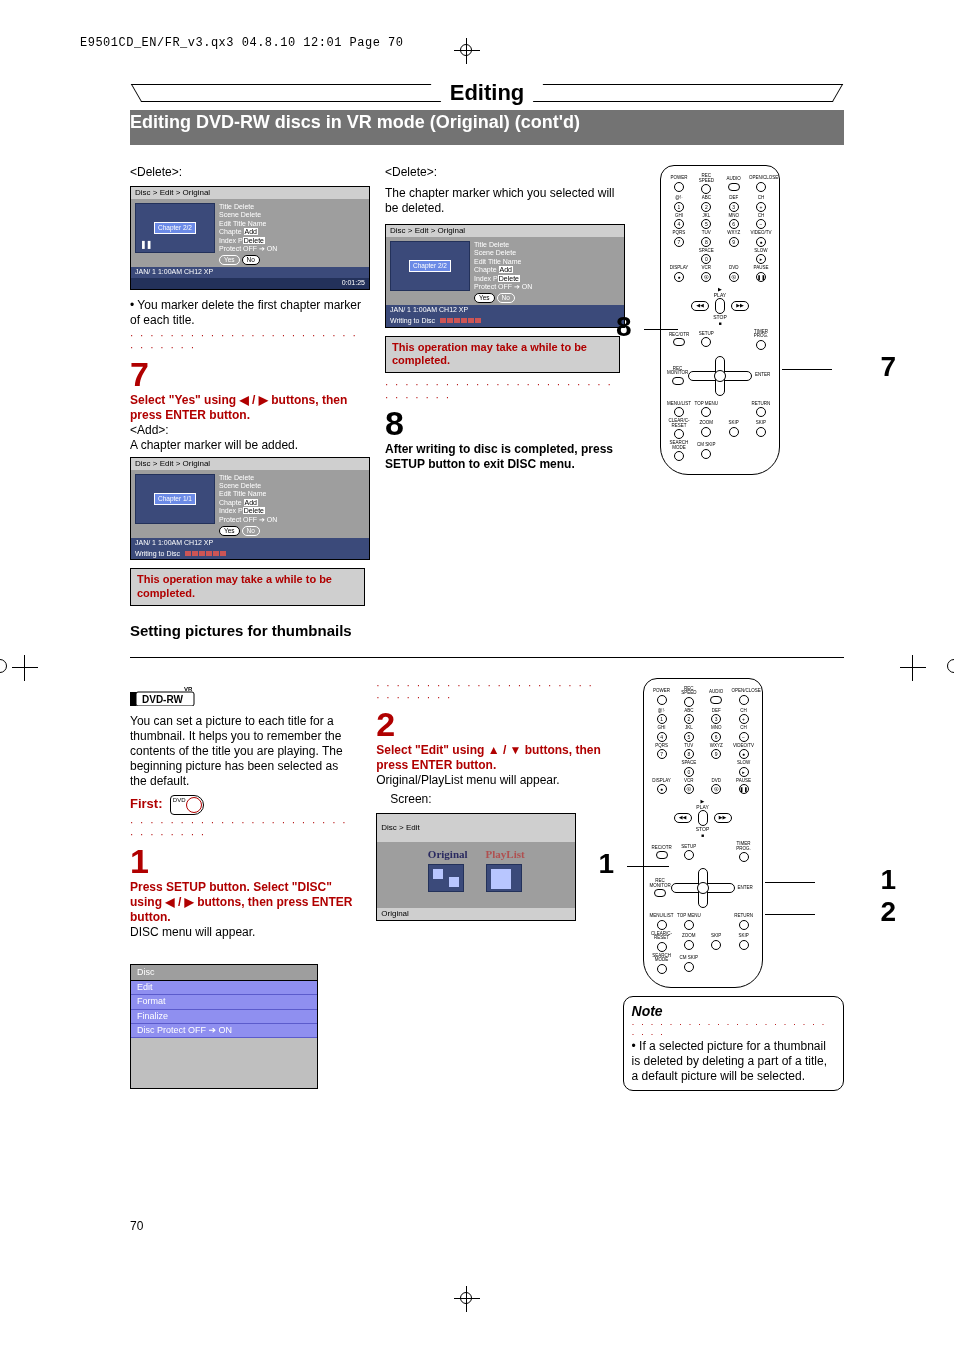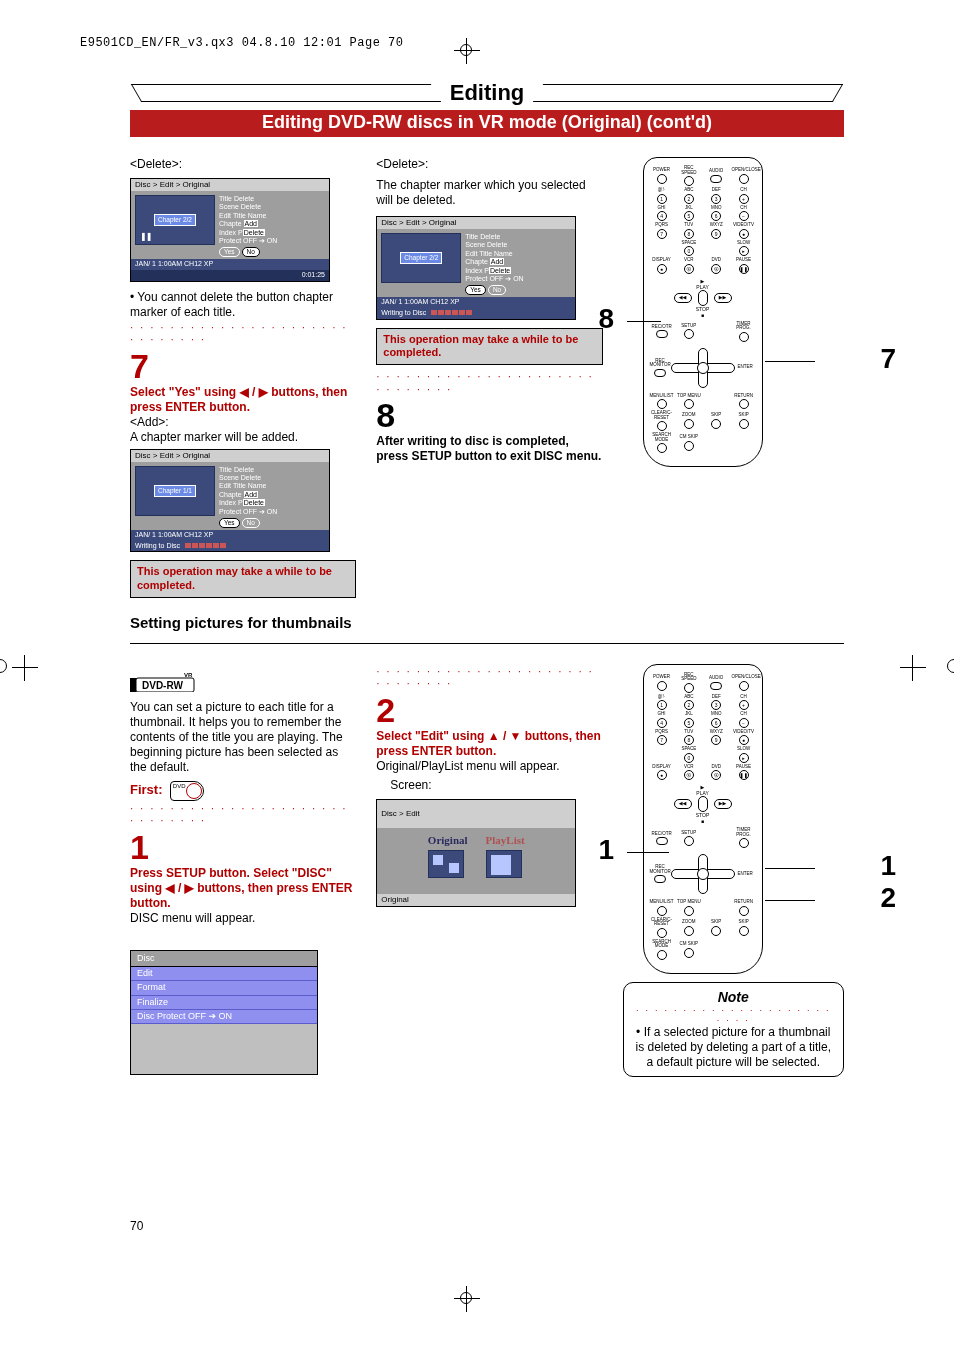--- a/index.html
+++ b/index.html
@@ -65,45 +65,45 @@
   .chapter-head .bracket-l { border-left:1px solid #000; transform:skewX(30deg); height:18px; margin-right:-10px;}
   .chapter-head .bracket-r { border-right:1px solid #000; transform:skewX(-30deg); height:18px; margin-left:-10px;}
   .chapter-head h1 {
     display:inline-block;
     font-size: 22px; font-weight:bold;
     padding: 0 20px;
     vertical-align:middle;
   }
   .sub-head {
     margin: 4px 50px 0 50px;
-    background: #b91c1c;
+    background: #737373;
     color: #fff;
     font-weight: bold;
     font-size: 18px;
-    text-align: center;
-    padding: 2px 0 4px 0;
+    text-align: left;
+    padding: 2px 0 12px 0;
   }
 
   .content {
     margin: 20px 50px 0 50px;
     display: flex;
     gap: 20px;
   }
   .col { width: 235px; font-size: 12px; line-height: 1.25; }
   .col-remote { width: 230px; position:relative; }
 
   .small-head { font-size: 12px; margin-bottom: 6px;}
 
   
   .osd {
     border: 1px solid #000;
     background: #9e9e9e;
     color: #fff;
     font-size: 8px;
-    width: 200px;
+    width: 240px;
     margin: 4px 0 8px 0;
   }
   .osd .crumb {
     background:#cfcfcf; color:#000; padding:1px 4px; font-size:8px;
   }
   .osd .body {
     display:flex; padding:4px 4px 2px 4px; gap:4px;
   }
   .osd .preview {
     background:#3b4a7a; border:1px solid #23315a;
@@ -146,21 +146,21 @@
     border:1px solid #000; background:#cfcfcf;
     padding:4px 6px; font-size:11px; font-weight:bold;
     color:#b00000; margin:6px 0;
   }
 
   
   .section-bar {
     margin: 10px 50px 0 50px;
     font-weight:bold; font-size:15px;
     border-bottom: 1px solid #000;
-    padding-bottom:12px;
+    padding-bottom:18px;
   }
   .vr-badge {
     margin: 6px 0 4px 0;
     display:inline-block;
   }
   .vr-badge svg { display:block; }
 
   
   .disc-menu {
     border:1px solid #000; width:188px; background:#bfbfbf; font-size:9px;
@@ -215,21 +215,21 @@
   .remote-callout {
     position:absolute; font-size:28px; font-weight:bold;
   }
   .callout-line {
     position:absolute; background:#000;
   }
 
   
   .note-box {
     border:1px solid #000; border-radius:10px;
-    padding:6px 8px; font-size:12px; margin-top:8px;text-align:center;
+    padding:6px 8px; font-size:12px; margin-top:8px;
   }
   .note-box .note-title { font-style:italic; font-weight:bold; font-size:14px;}
   .note-box .nd { color:#b00000; letter-spacing:2px; font-size:9px;}
 
   .first-lbl { color:#b00000; font-weight:bold; font-size:13px;}
   .disc-icon {
     display:inline-block; vertical-align:middle;
     width:34px; height:20px; border:1px solid #000; border-radius:4px 10px 10px 4px;
     position:relative; margin-left:4px; font-size:6px; line-height:1; padding:1px 0 0 2px;
   }
@@ -288,21 +288,21 @@
             </div>
           </div>
         </div>
         <div class="footer1">JAN/ 1   1:00AM  CH12      XP</div>
         <div class="footer2">
             <span></span>
             <span>0:01:25</span>
           </div>
       </div>
 
-      <div class="bullet">You cannot delete the button chapter marker of each title.</div>
+      <div class="bullet">You marker delete the first chapter marker of each title.</div>
       <div class="dots">· · · · · · · · · · · · · · · · · · · · · · · · · · · · · ·</div>
       <div class="step-num step-hl">7</div>
       <div>
         <span class="step-hl">Select "Yes" using </span><span class="step-hl arrow">◀ / ▶</span><span class="step-hl"> buttons, then press ENTER button.</span>
       </div>
       <div>&lt;Add&gt;:</div>
       <div>A chapter marker will be added.</div>
 
       <div class="osd">
         <div class="crumb">Disc &gt; Edit &gt; Original</div>

